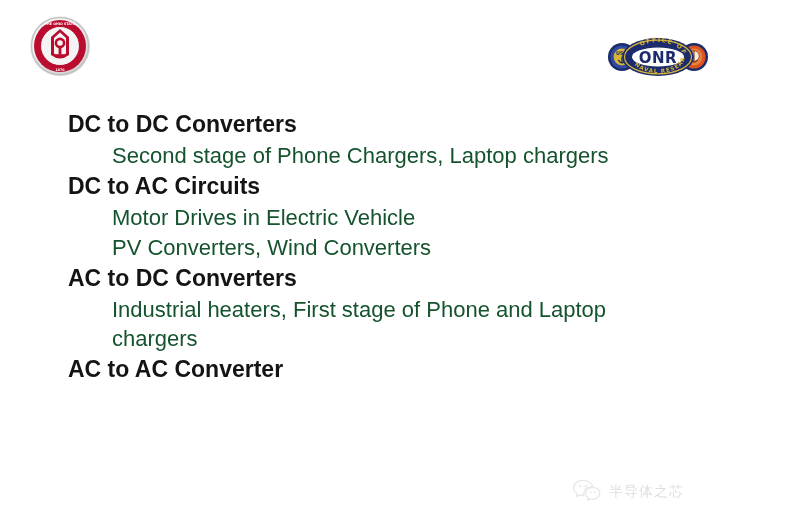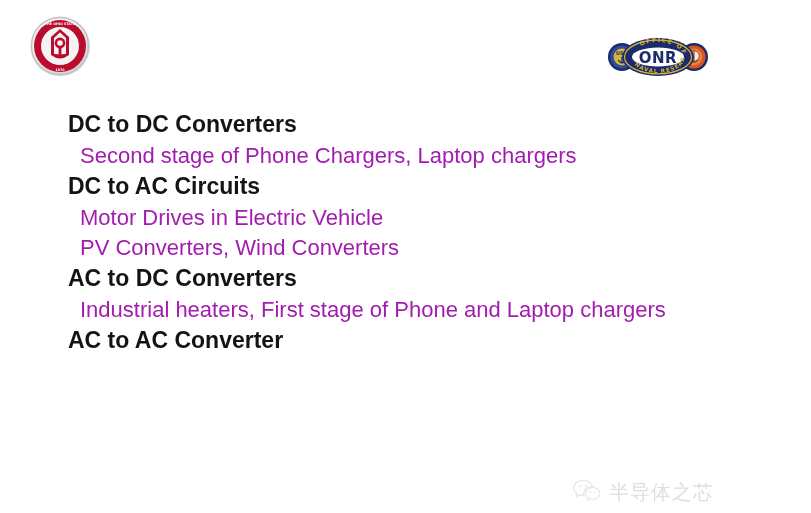--- a/index.html
+++ b/index.html
@@ -77,41 +77,41 @@
     color: #141414;
     padding-left: 68px;
     line-height: 30px;
     margin-bottom: 2px;
     white-space: nowrap;
   }
 
   .level2 {
     font-size: 22px;
     font-weight: normal;
-    color: #a21caf;
-    padding-left: 80px;
+    color: #14532d;
+    padding-left: 112px;
     padding-right: 120px;
     line-height: 29px;
     margin-bottom: 1px;
   }
 
   
   .watermark {
     position: absolute;
     left: 572px;
     top: 478px;
     display: flex;
     align-items: center;
     gap: 7px;
     opacity: 0.34;
     pointer-events: none;
   }
 
   .watermark-text {
-    font-size: 20px;
+    font-size: 14px;
     color: #9aa0a6;
     letter-spacing: 1px;
     font-family: "DejaVu Sans", sans-serif;
   }
 </style>
 </head>
 <body>
 
 <div class="slide">
 

